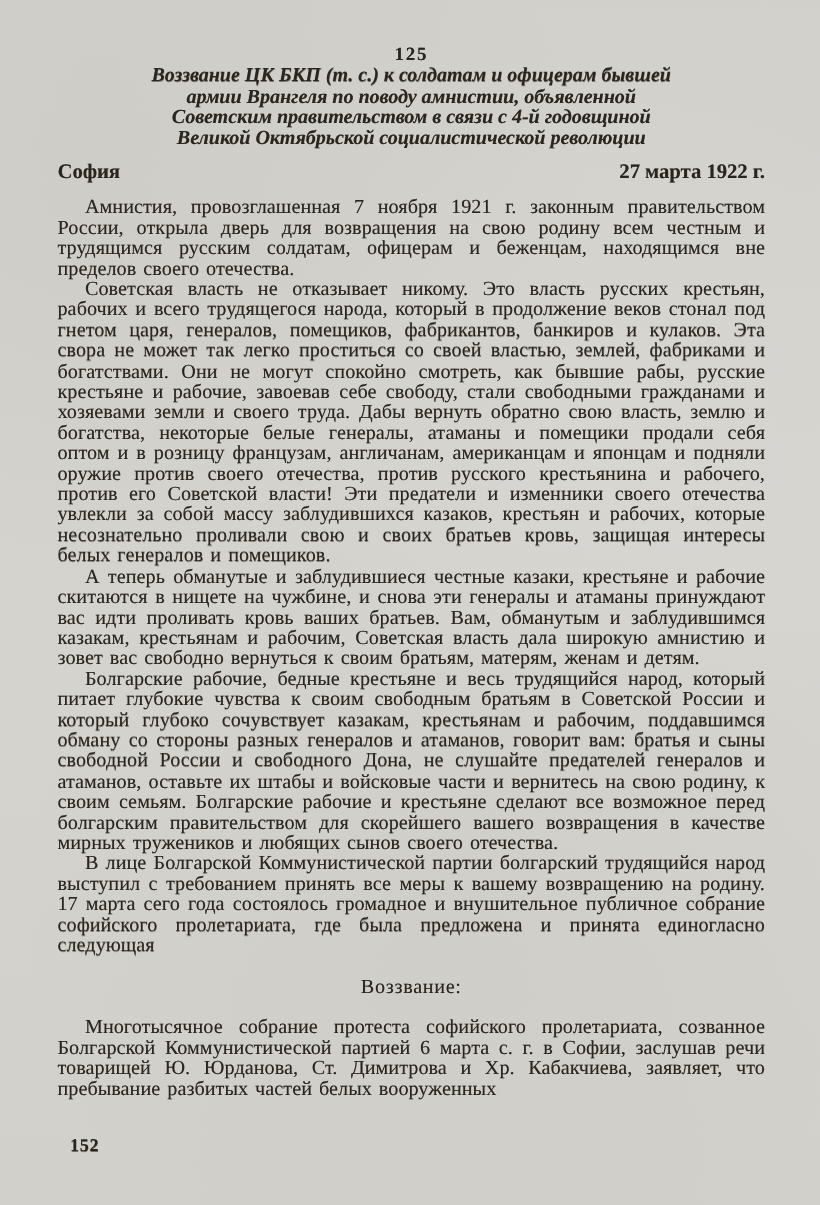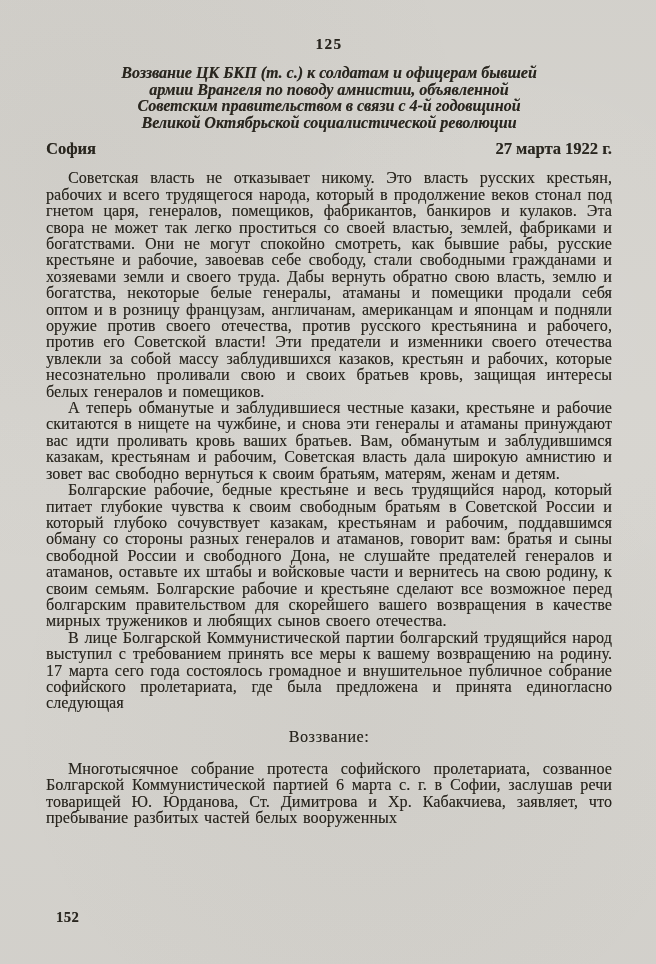--- a/index.html
+++ b/index.html
@@ -26,21 +26,20 @@
     position: absolute;
     left: 46px;
     top: 36px;
     width: 566px;
   }
   .pnum-top {
     text-align: center;
     font-weight: bold;
     font-size: 15px;
     letter-spacing: 1.5px;
-    margin-bottom: 12px;
     text-shadow: 0.2px 0.2px 0.3px rgba(35,30,22,0.55);
   }
   .doc-title {
     text-align: center;
     font-style: italic;
     font-weight: bold;
     font-size: 16px;
     line-height: 16.6px;
     margin: 0 10px 8px 10px;
     text-shadow: 0.2px 0.2px 0.3px rgba(35,30,22,0.5);
@@ -95,20 +94,21 @@
       <div>Советским правительством в связи с 4-й годовщиной</div>
       <div>Великой Октябрьской социалистической революции</div>
     </div>
 
     <div class="dateline">
       <span>София</span>
       <span>27 марта 1922 г.</span>
     </div>
 
     <div class="body-text">
+      <p>Амнистия, провозглашенная 7 ноября 1921 г. законным правительством России, открыла дверь для возвращения на свою родину всем честным и трудящимся русским солдатам, офицерам и беженцам, находящимся вне пределов своего отечества.</p>
       <p>Советская власть не отказывает никому. Это власть русских крестьян, рабочих и всего трудящегося народа, который в продолжение веков стонал под гнетом царя, генералов, помещиков, фабрикантов, банкиров и кулаков. Эта свора не может так легко проститься со своей властью, землей, фабриками и богатствами. Они не могут спокойно смотреть, как бывшие рабы, русские крестьяне и рабочие, завоевав себе свободу, стали свободными гражданами и хозяевами земли и своего труда. Дабы вернуть обратно свою власть, землю и богатства, некоторые белые генералы, атаманы и помещики продали себя оптом и в розницу французам, англичанам, американцам и японцам и подняли оружие против своего отечества, против русского крестьянина и рабочего, против его Советской власти! Эти предатели и изменники своего отечества увлекли за собой массу заблудившихся казаков, крестьян и рабочих, которые несознательно проливали свою и своих братьев кровь, защищая интересы белых генералов и помещиков.</p>
       <p>А теперь обманутые и заблудившиеся честные казаки, крестьяне и рабочие скитаются в нищете на чужбине, и снова эти генералы и атаманы принуждают вас идти проливать кровь ваших братьев. Вам, обманутым и заблудившимся казакам, крестьянам и рабочим, Советская власть дала широкую амнистию и зовет вас свободно вернуться к своим братьям, матерям, женам и детям.</p>
       <p>Болгарские рабочие, бедные крестьяне и весь трудящийся народ, который питает глубокие чувства к своим свободным братьям в Советской России и который глубоко сочувствует казакам, крестьянам и рабочим, поддавшимся обману со стороны разных генералов и атаманов, говорит вам: братья и сыны свободной России и свободного Дона, не слушайте предателей генералов и атаманов, оставьте их штабы и войсковые части и вернитесь на свою родину, к своим семьям. Болгарские рабочие и крестьяне сделают все возможное перед болгарским правительством для скорейшего вашего возвращения в качестве мирных тружеников и любящих сынов своего отечества.</p>
       <p>В лице Болгарской Коммунистической партии болгарский трудящийся народ выступил с требованием принять все меры к вашему возвращению на родину. 17 марта сего года состоялось громадное и внушительное публичное собрание софийского пролетариата, где была предложена и принята единогласно следующая</p>
 
       <div class="res-heading">Воззвание:</div>
 
       <p>Многотысячное собрание протеста софийского пролетариата, созванное Болгарской Коммунистической партией 6 марта с. г. в Софии, заслушав речи товарищей Ю. Юрданова, Ст. Димитрова и Хр. Кабакчиева, заявляет, что пребывание разбитых частей белых вооруженных</p>
     </div>
 

